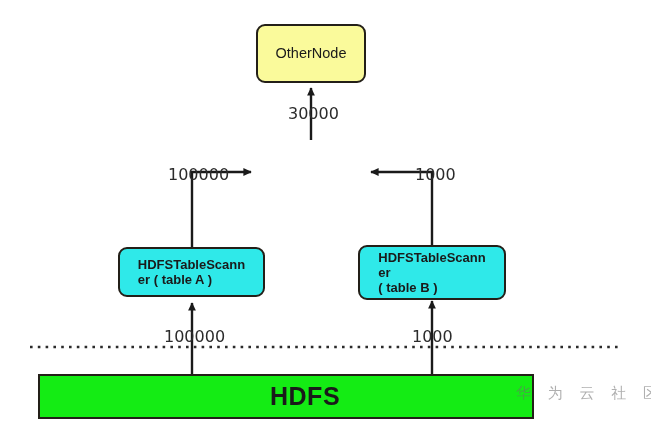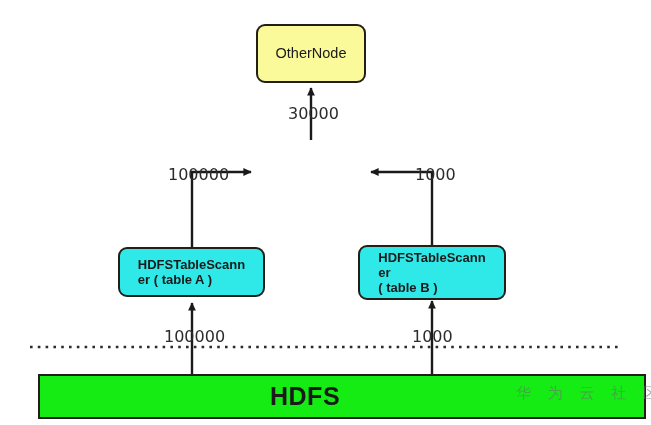--- a/index.html
+++ b/index.html
@@ -69,21 +69,21 @@
     width: 148px;
     height: 55px;
     border-radius: 9px;
     background: #2fe9e9;
     font-size: 13px;
     font-weight: bold;
   }
   #hdfs-bar {
     left: 38px;
     top: 374px;
-    width: 608px;
+    width: 496px;
     height: 45px;
     border-radius: 0;
     background: #14ec14;
     font-size: 25px;
     font-weight: bold;
     letter-spacing: 0.5px;
     justify-content: flex-start;
     padding-left: 230px;
   }
   .edge-label {

